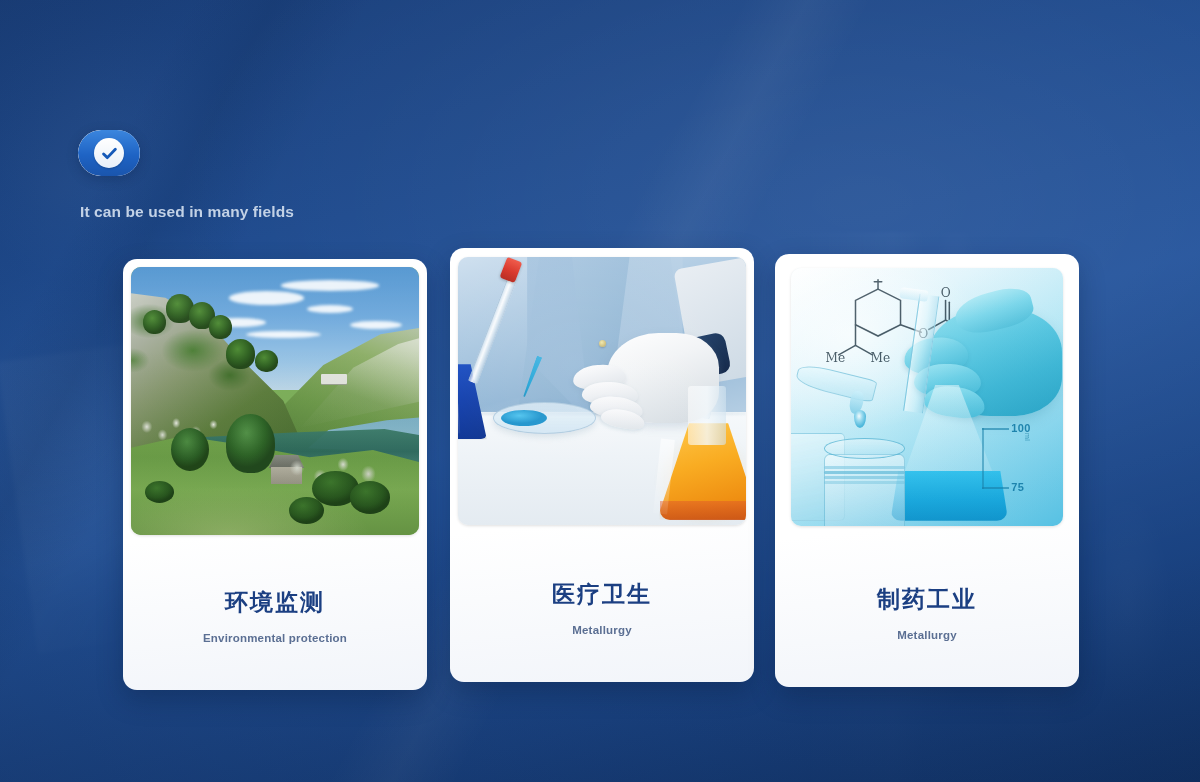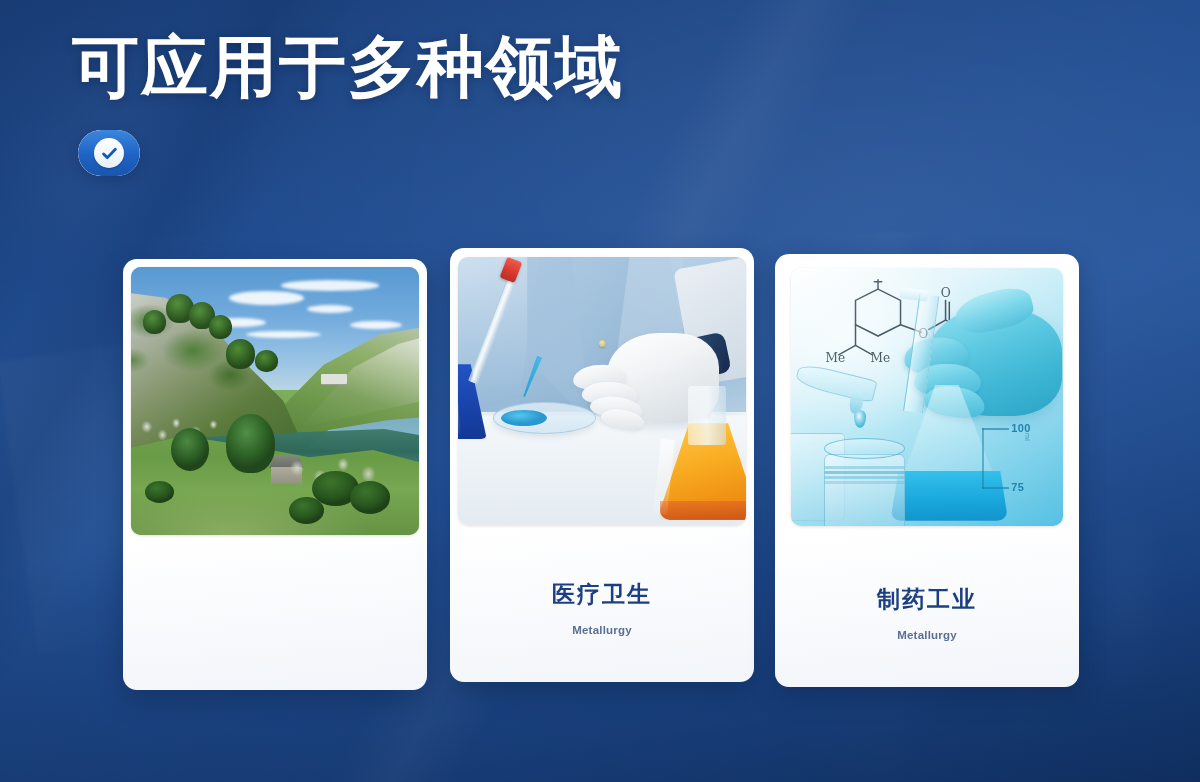--- a/index.html
+++ b/index.html
@@ -652,32 +652,32 @@
 
   <div class="bg-base"></div>
   <div class="ghost-person"></div>
   <div class="ghost-glass"></div>
   <div class="bg-grad2"></div>
   <div class="bg-bands"></div>
   <div class="bg-vignette"></div>
 
   <div class="content">
 
-    <div class="headline">可应用于多种领域</div>
 
     <div class="pill">
       <div class="pill-badge">
         <span class="check-circle">
           <svg width="19" height="19" viewBox="0 0 24 24" aria-hidden="true">
             <path d="M4.5 12.6 L9.3 17.2 L19.4 6.6" fill="none" stroke="#1559b8" stroke-width="3.6" stroke-linecap="round" stroke-linejoin="round"></path>
           </svg>
         </span>
       </div>
     </div>
 
+    <div class="subtitle-en">It can be used in many fields</div>
 
     <div class="cards">
 
       <div class="card card-1">
         <div class="card-photo">
           <div class="photo-nature">
             <div class="pn-sky"></div>
             <div class="pn-cloud pn-c1"></div>
             <div class="pn-cloud pn-c2"></div>
             <div class="pn-cloud pn-c3"></div>
@@ -706,20 +706,24 @@
               <div class="pn-hut-roof"></div>
               <div class="pn-hut-wall"></div>
             </div>
             <div class="pn-rocks2"></div>
             <div class="pn-bush pn-b1"></div>
             <div class="pn-bush pn-b2"></div>
             <div class="pn-bush pn-b3"></div>
             <div class="pn-bush pn-b4"></div>
             <div class="pn-shade"></div>
           </div>
+        </div>
+        <div class="card-caption">
+          <div class="card-title">环境监测</div>
+          <div class="card-sub">Environmental protection</div>
         </div>
       </div>
 
       <div class="card card-2">
         <div class="card-photo">
           <div class="photo-lab">
             <div class="pl-bg"></div>
             <div class="pl-coat"></div>
             <div class="pl-lapel-l"></div>
             <div class="pl-lapel-r"></div>

